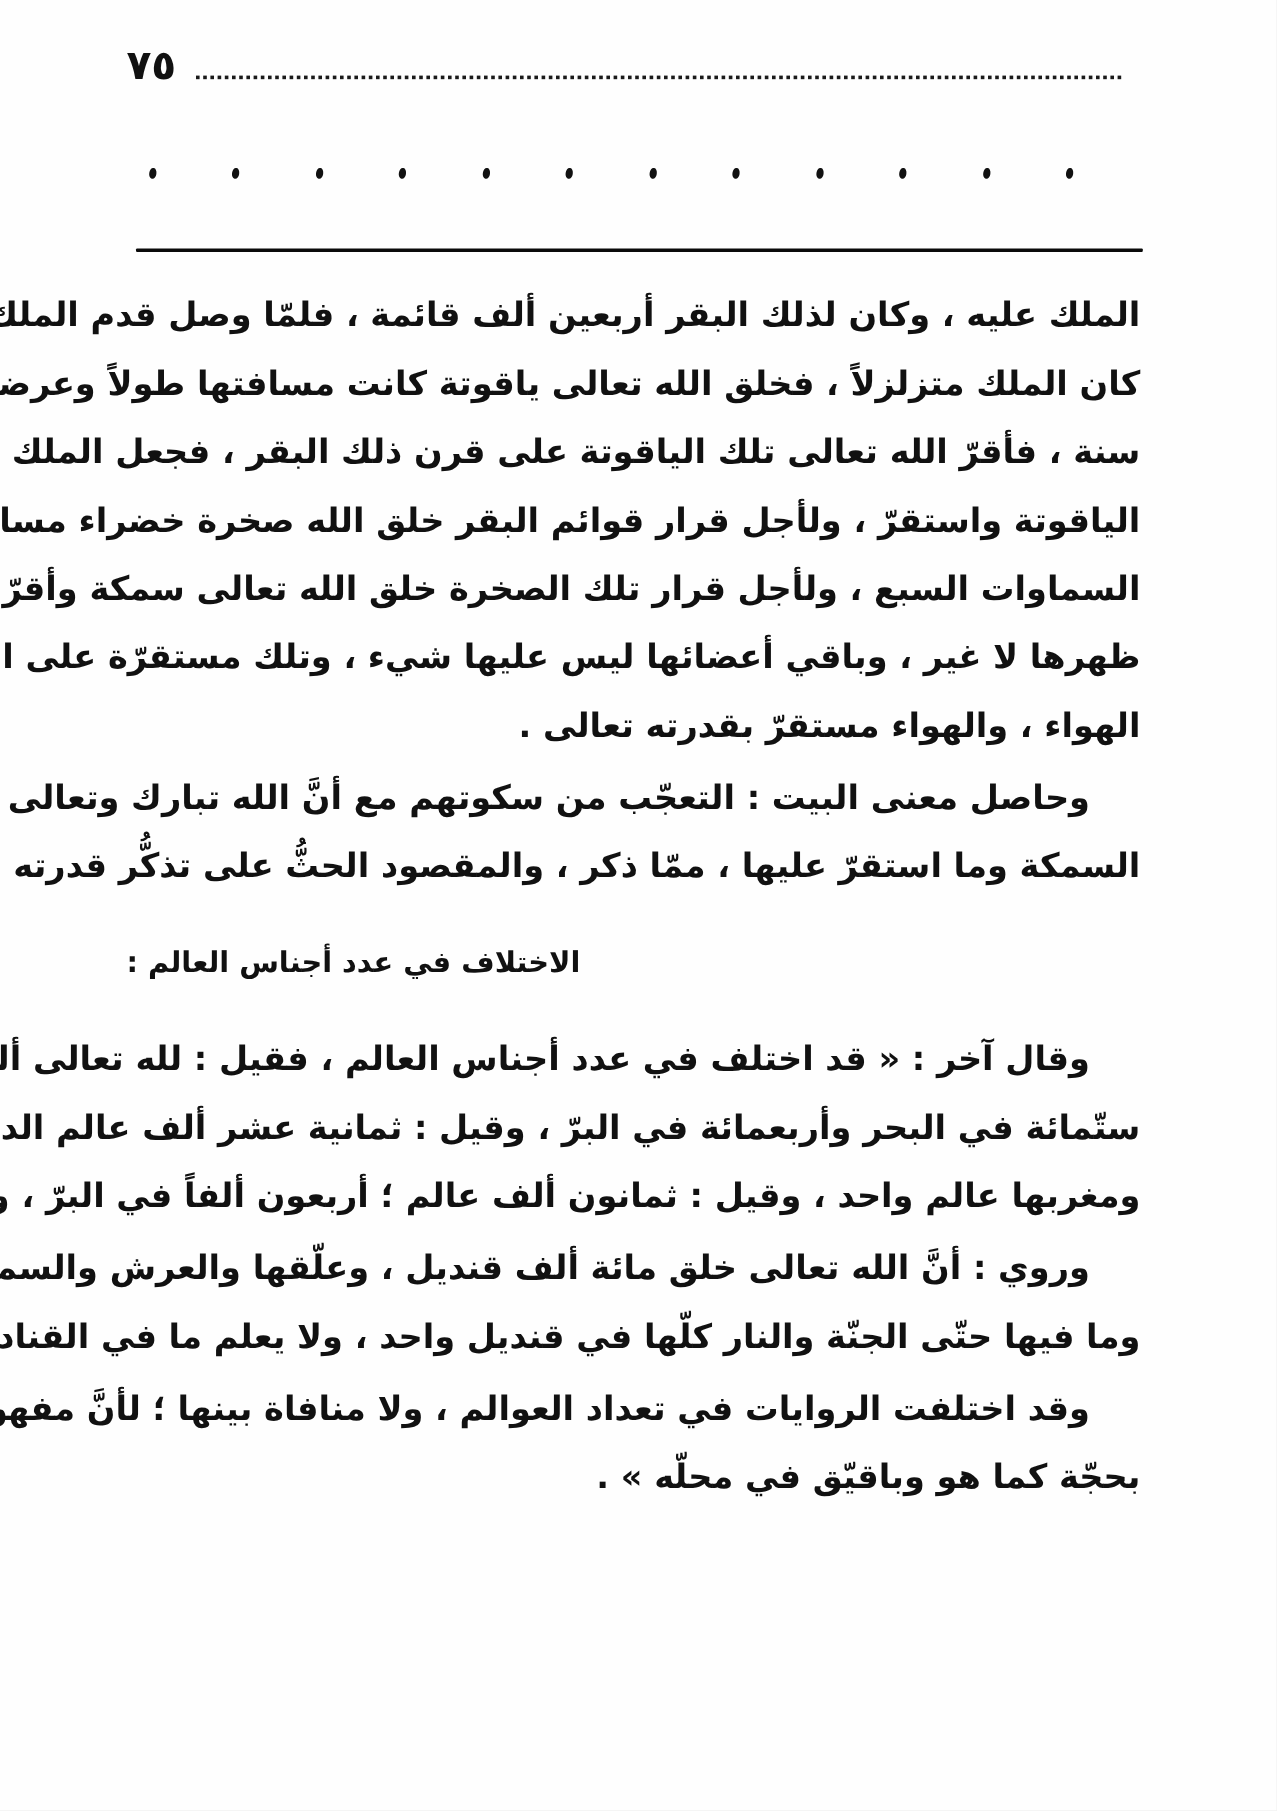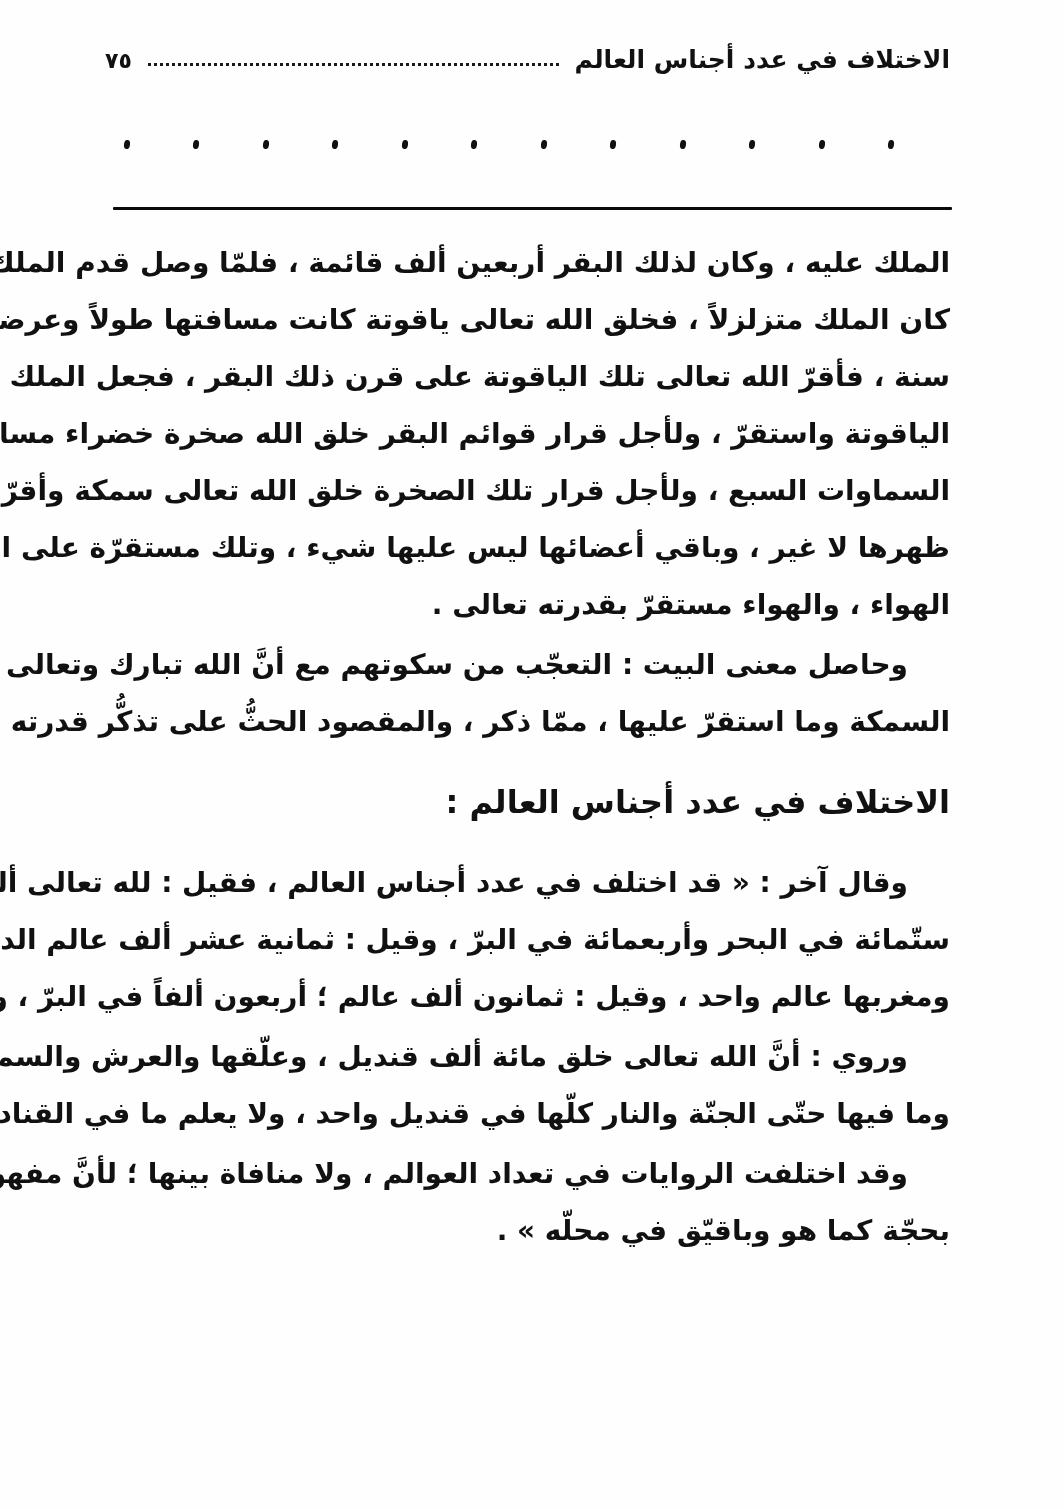--- a/index.html
+++ b/index.html
@@ -32,21 +32,21 @@
     line-height: 1;
     padding-bottom: 2px;
   }
   .leader {
     flex: 1;
     border-bottom: 3px dotted #1a1a1a;
     margin: 0 16px 8px 16px;
     height: 0;
   }
   .page-num {
-    font-size: 22px;
+    font-size: 34px;
     font-weight: 700;
     line-height: 1;
     padding-bottom: 2px;
   }
   
   .dots-row {
     display: flex;
     justify-content: space-between;
     margin: 66px 170px 0 124px;
     height: 10px;
@@ -89,35 +89,34 @@
   }
   .line.short {
     text-align: right;
     text-align-last: right;
   }
   .line.indent {
     padding-right: 42px;
   }
   .section-heading {
     direction: rtl;
-    text-align: right;
-    font-size: 32px;
+    text-align: left;
+    font-size: 24px;
     font-weight: 700;
     line-height: 60px;
     margin: 22px 0 22px 0;
     letter-spacing: 0.2px;
   }
 </style>
 </head>
 <body>
 
 <div class="page">
 
   <div class="header">
-    <span class="header-title">الاختلاف في عدد أجناس العالم</span>
     <span class="leader"></span>
     <span class="page-num">٧٥</span>
   </div>
 
   <div class="dots-row">
     <span class="dot"></span>
     <span class="dot"></span>
     <span class="dot"></span>
     <span class="dot"></span>
     <span class="dot"></span>

